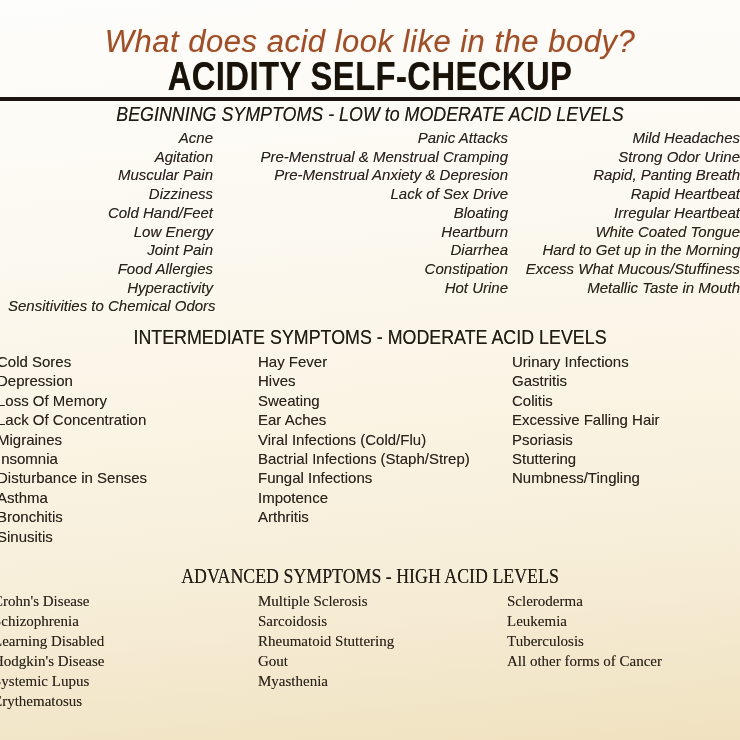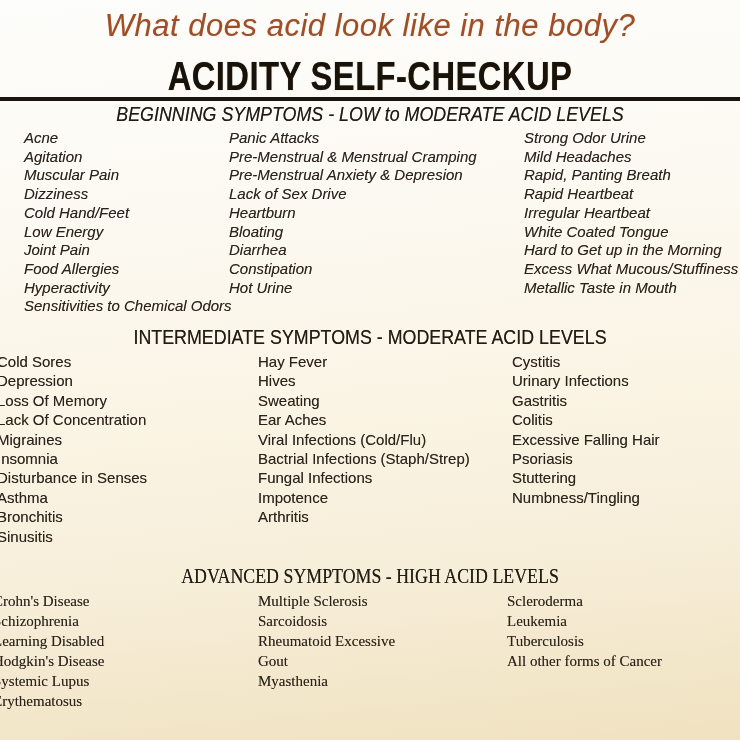--- a/index.html
+++ b/index.html
@@ -5,21 +5,21 @@
   html,body{margin:0;padding:0;}
   .page{
     position:relative;
     width:740px;height:740px;
     overflow:hidden;
     background:linear-gradient(175deg,#fdfdfb 0%,#fcf9f1 30%,#faf4e4 55%,#f7eed9 75%,#f0e2c0 100%);
     font-family:"Liberation Sans",sans-serif;
     color:#272019;
   }
   .question-title{
-    position:absolute;top:8px;left:0;right:0;
+    position:absolute;top:24px;left:0;right:0;
     text-align:center;
     font-style:italic;
     font-size:31px;
     letter-spacing:0.5px;
     color:#9e4f27;
     text-shadow:0 0 1px rgba(158,79,39,0.35);
     white-space:nowrap;
   }
   .main-title{
     position:absolute;top:53px;left:0;right:0;
@@ -54,21 +54,21 @@
     white-space:nowrap;
     text-shadow:0 0 0.7px rgba(33,27,20,0.65);
   }
   .grid{
     display:grid;
     margin-top:4px;
     font-size:15px;
     color:#2a231c;
     text-shadow:0 0 0.6px rgba(50,35,20,0.45);
   }
-  .s1 .grid{padding-left:24px;grid-template-columns:205px 295px auto;line-height:18.7px;}
+  .s1 .grid{padding-left:8px;grid-template-columns:205px 295px auto;line-height:18.7px;text-align:right;}
   .s2 .grid{margin-left:-3px;grid-template-columns:261px 254px auto;line-height:19.4px;}
   .s3 .grid{margin-left:-7px;grid-template-columns:265px 249px auto;line-height:20px;}
   .sym{white-space:nowrap;}
 </style>
 </head>
 <body>
 
 <div class="page">
 
   <div class="question-title">What does acid look like in the body?</div>
@@ -90,29 +90,29 @@
           <div class="sym">Joint Pain</div>
           <div class="sym">Food Allergies</div>
           <div class="sym">Hyperactivity</div>
           <div class="sym">Sensitivities to Chemical Odors</div>
         </div>
       <div class="col">
           <div class="sym">Panic Attacks</div>
           <div class="sym">Pre-Menstrual &amp; Menstrual Cramping</div>
           <div class="sym">Pre-Menstrual Anxiety &amp; Depresion</div>
           <div class="sym">Lack of Sex Drive</div>
+          <div class="sym">Bloating</div>
           <div class="sym">Heartburn</div>
-          <div class="sym">Bloating</div>
           <div class="sym">Diarrhea</div>
           <div class="sym">Constipation</div>
           <div class="sym">Hot Urine</div>
         </div>
       <div class="col">
+          <div class="sym">Mild Headaches</div>
           <div class="sym">Strong Odor Urine</div>
-          <div class="sym">Mild Headaches</div>
           <div class="sym">Rapid, Panting Breath</div>
           <div class="sym">Rapid Heartbeat</div>
           <div class="sym">Irregular Heartbeat</div>
           <div class="sym">White Coated Tongue</div>
           <div class="sym">Hard to Get up in the Morning</div>
           <div class="sym">Excess What Mucous/Stuffiness</div>
           <div class="sym">Metallic Taste in Mouth</div>
         </div>
     </div>
   </section>
@@ -137,21 +137,20 @@
           <div class="sym">Hives</div>
           <div class="sym">Sweating</div>
           <div class="sym">Ear Aches</div>
           <div class="sym">Viral Infections (Cold/Flu)</div>
           <div class="sym">Bactrial Infections (Staph/Strep)</div>
           <div class="sym">Fungal Infections</div>
           <div class="sym">Impotence</div>
           <div class="sym">Arthritis</div>
         </div>
       <div class="col">
-          <div class="sym">Cystitis</div>
           <div class="sym">Urinary Infections</div>
           <div class="sym">Gastritis</div>
           <div class="sym">Colitis</div>
           <div class="sym">Excessive Falling Hair</div>
           <div class="sym">Psoriasis</div>
           <div class="sym">Stuttering</div>
           <div class="sym">Numbness/Tingling</div>
         </div>
     </div>
   </section>
@@ -163,21 +162,21 @@
           <div class="sym">Crohn's Disease</div>
           <div class="sym">Schizophrenia</div>
           <div class="sym">Learning Disabled</div>
           <div class="sym">Hodgkin's Disease</div>
           <div class="sym">Systemic Lupus</div>
           <div class="sym">Erythematosus</div>
         </div>
       <div class="col">
           <div class="sym">Multiple Sclerosis</div>
           <div class="sym">Sarcoidosis</div>
-          <div class="sym">Rheumatoid Excessive</div>
+          <div class="sym">Rheumatoid Stuttering</div>
           <div class="sym">Gout</div>
           <div class="sym">Myasthenia</div>
         </div>
       <div class="col">
           <div class="sym">Scleroderma</div>
           <div class="sym">Leukemia</div>
           <div class="sym">Tuberculosis</div>
           <div class="sym">All other forms of Cancer</div>
         </div>
     </div>

